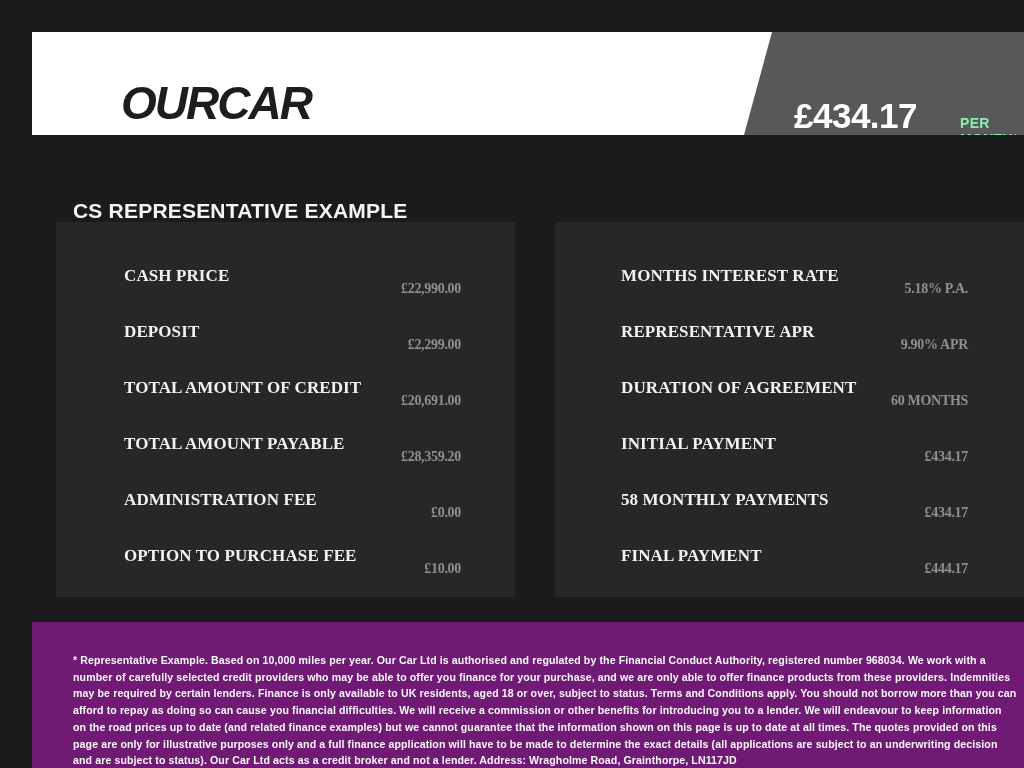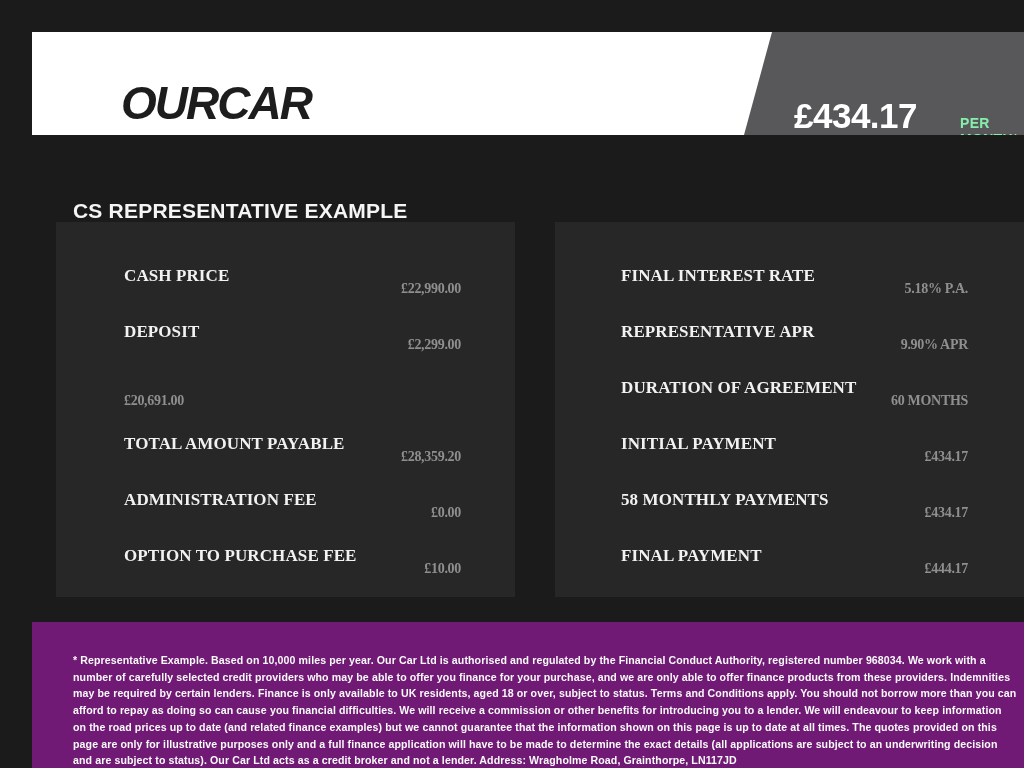--- a/index.html
+++ b/index.html
@@ -57,39 +57,40 @@
     <div class="panel panel-left">
       <div class="row">
         <span class="row-label">CASH PRICE</span>
         <span class="row-value">£22,990.00</span>
       </div>
       <div class="row">
         <span class="row-label">DEPOSIT</span>
         <span class="row-value">£2,299.00</span>
       </div>
       <div class="row">
+        <span class="row-label">TOTAL AMOUNT OF CREDIT</span>
         <span class="row-value">£20,691.00</span>
       </div>
       <div class="row">
         <span class="row-label">TOTAL AMOUNT PAYABLE</span>
         <span class="row-value">£28,359.20</span>
       </div>
       <div class="row">
         <span class="row-label">ADMINISTRATION FEE</span>
         <span class="row-value">£0.00</span>
       </div>
       <div class="row">
         <span class="row-label">OPTION TO PURCHASE FEE</span>
         <span class="row-value">£10.00</span>
       </div>
     </div>
 
     <div class="panel panel-right">
       <div class="row">
-        <span class="row-label">FINAL INTEREST RATE</span>
+        <span class="row-label">MONTHS INTEREST RATE</span>
         <span class="row-value">5.18% P.A.</span>
       </div>
       <div class="row">
         <span class="row-label">REPRESENTATIVE APR</span>
         <span class="row-value">9.90% APR</span>
       </div>
       <div class="row">
         <span class="row-label">DURATION OF AGREEMENT</span>
         <span class="row-value">60 MONTHS</span>
       </div>

